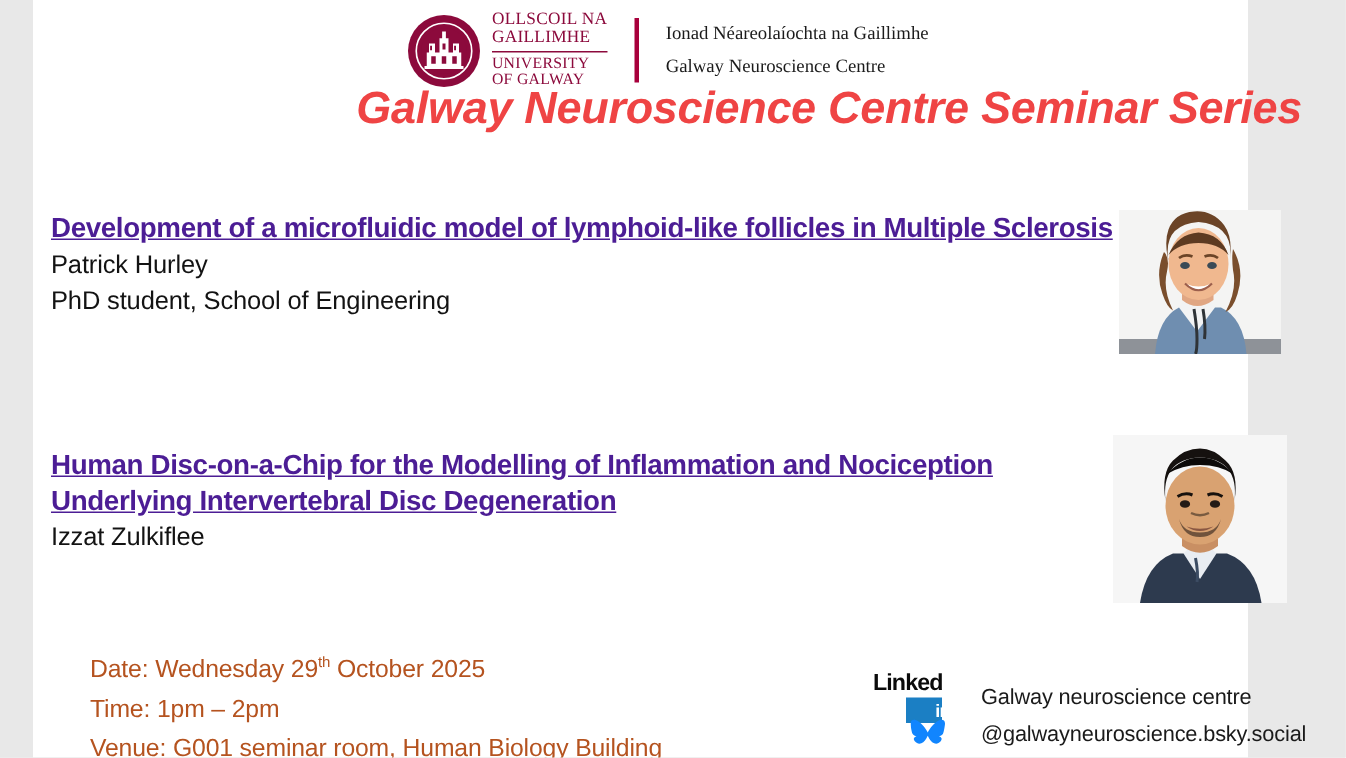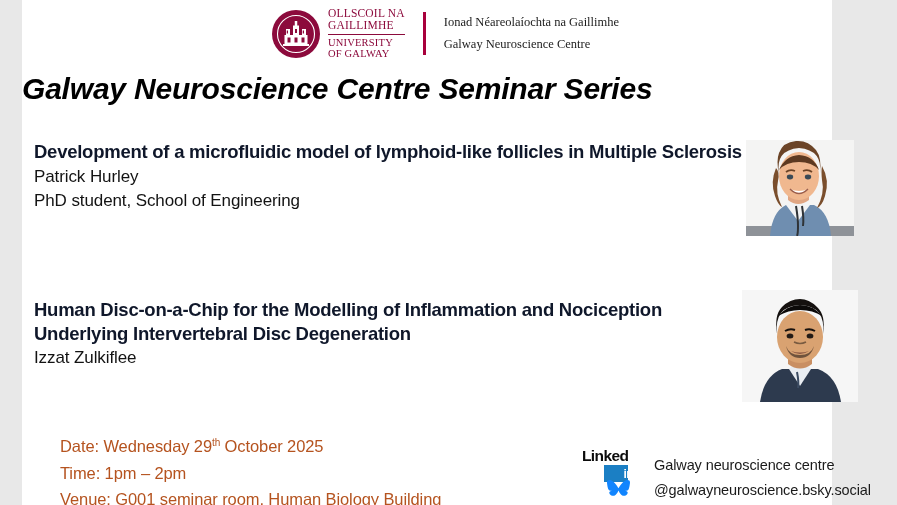--- a/index.html
+++ b/index.html
@@ -57,43 +57,44 @@
     font-family: "Liberation Serif", serif;
     font-size: 12.5px;
     color: #1b1b1b;
     line-height: 1.75;
     white-space: nowrap;
   }
 
   
   .series-title {
     position: absolute;
-    left: 0; top: 72px;
+    left: 0; top: 56px;
     width: 846px;
-    text-align: left;
-    color: #000000;
+    text-align: right;
+    color: #ef4444;
     font-size: 30px;
     font-weight: bold;
     font-style: italic;
     letter-spacing: -0.2px;
     white-space: nowrap;
   }
 
   
   .talk { position: absolute; left: 12px; width: 820px; }
   .talk-1 { top: 140px; }
   .talk-2 { top: 298px; }
 
   .talk-text { width: 712px; }
   .talk-title {
     font-size: 18.5px;
     font-weight: bold;
-    color: #0f172a;
+    color: #4c1d95;
     line-height: 1.28;
     letter-spacing: -0.25px;
+    text-decoration: underline;
   }
   .talk-name {
     font-size: 17px;
     color: #131313;
     line-height: 1.45;
     margin-top: 1px;
     letter-spacing: -0.1px;
   }
   .talk-affil {
     font-size: 17px;

